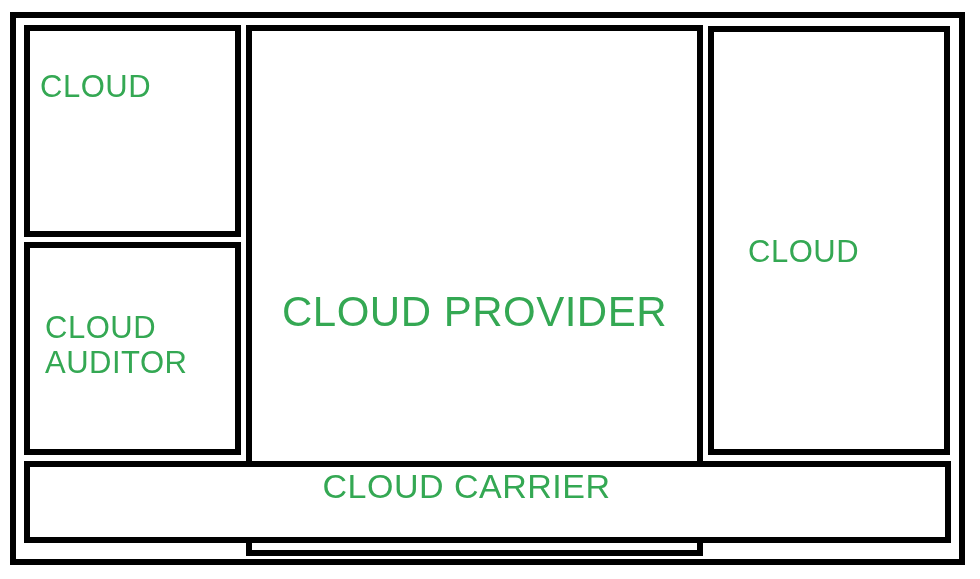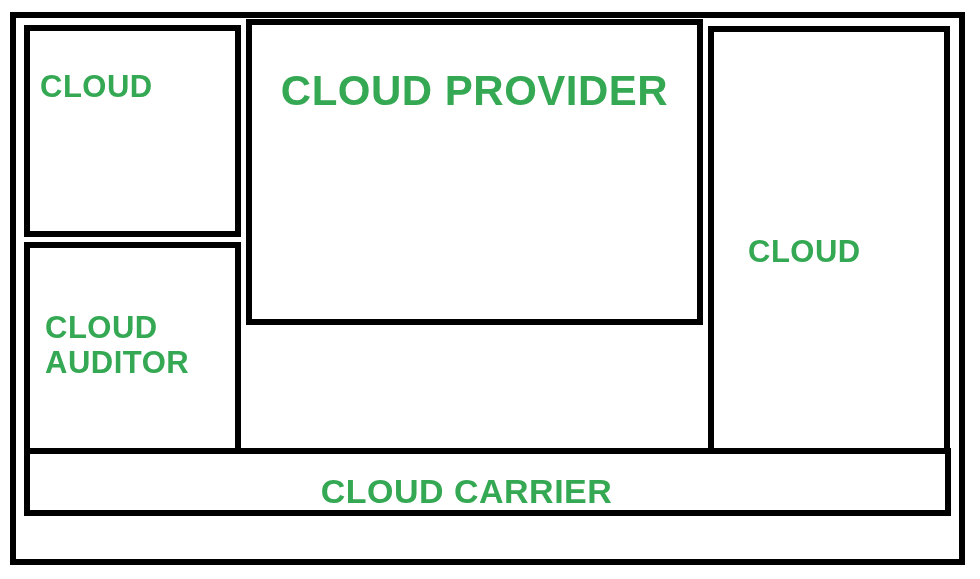--- a/index.html
+++ b/index.html
@@ -3,37 +3,37 @@
 <meta charset="utf-8">
 <style>
   :root { --green: #34a853; --black: #000000; --white: #ffffff; }
   html, body { margin: 0; padding: 0; background: var(--white); }
   .canvas {
     position: relative;
     width: 980px;
     height: 579px;
     background: var(--white);
     font-family: "Liberation Sans", sans-serif;
-    font-weight: bold;
+    font-weight: normal;
     color: var(--green);
     overflow: hidden;
   }
   .frame, .box {
     position: absolute;
     box-sizing: border-box;
     border: 6px solid var(--black);
     background: var(--white);
   }
   .frame { left: 10px; top: 12px; width: 955px; height: 553px; background: transparent; }
 
   .box-consumer { left: 24px;  top: 25px;  width: 217px; height: 212px; }
   .box-auditor  { left: 24px;  top: 242px; width: 217px; height: 213px; }
-  .box-provider { left: 246px; top: 19px;  width: 457px; height: 306px; display: flex; justify-content: center; }
+  .box-provider { left: 246px; top: 25px;  width: 457px; height: 531px; display: flex; align-items: center; justify-content: center; }
   .box-broker   { left: 708px; top: 26px;  width: 242px; height: 429px; }
-  .box-carrier  { left: 24px;  top: 448px; width: 927px; height: 68px;  display: flex; align-items: flex-end; justify-content: center; }
+  .box-carrier  { left: 24px;  top: 461px; width: 927px; height: 82px;  display: flex; align-items: flex-start; justify-content: center; }
 
   .label { letter-spacing: 0.5px; }
 
   .box-consumer .label { padding: 38px 4px 0 10px; font-size: 31px; line-height: 35px; }
   .box-auditor  .label { padding: 62px 4px 0 15px; font-size: 31px; line-height: 35px; }
   .box-broker   .label { padding: 196px 4px 0 34px; font-size: 31px; line-height: 48px; }
   .box-provider .label { font-size: 42px; line-height: 48px; margin-top: 42px; white-space: nowrap; }
   .box-carrier  .label { font-size: 34px; line-height: 38px; margin-right: 42px; white-space: nowrap; }
 </style>
 </head>

